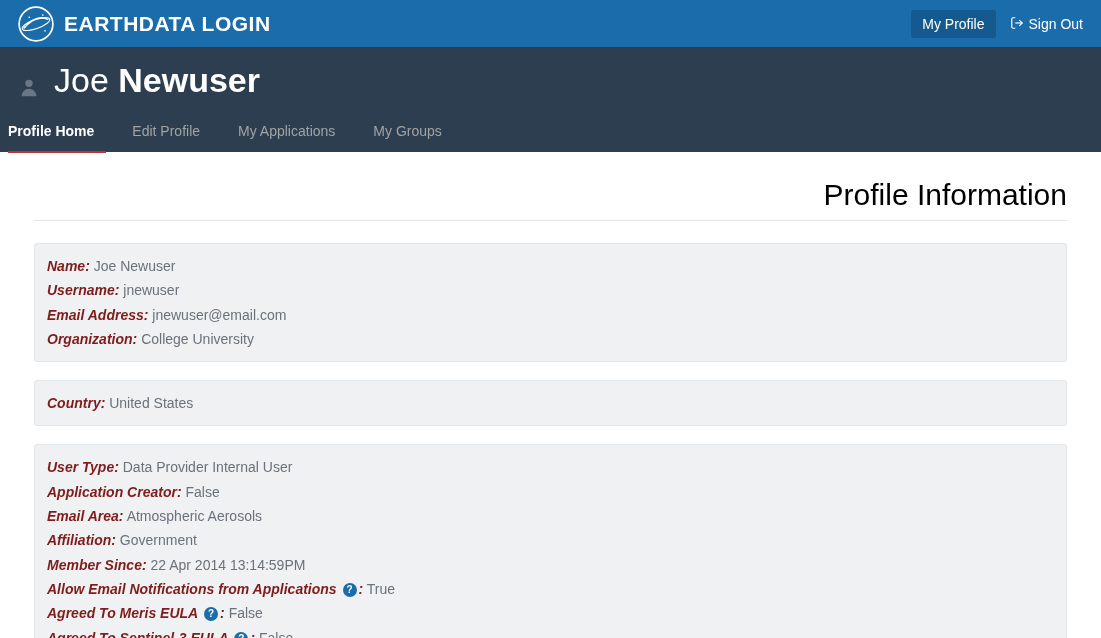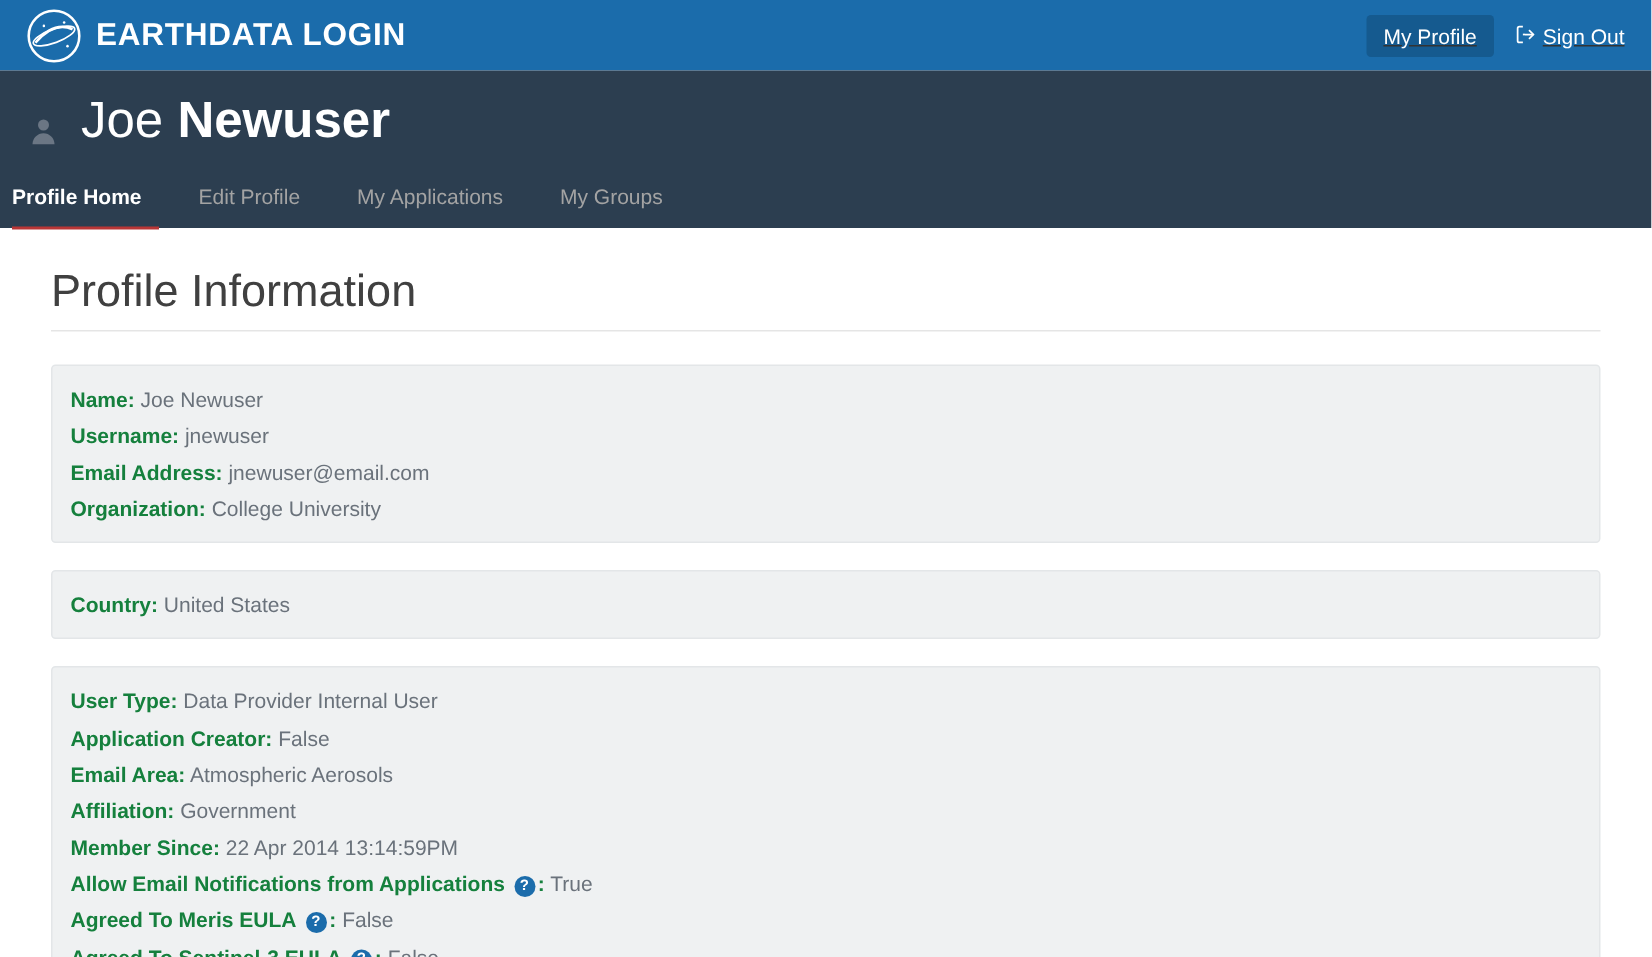--- a/index.html
+++ b/index.html
@@ -31,21 +31,20 @@
   .brand-title {
     color: #fff;
     font-size: 21px;
     font-weight: 700;
     letter-spacing: 0.5px;
   }
   .top-right {
     display: flex;
     align-items: center;
     gap: 14px;
-    text-decoration: underline;
   }
   .btn-myprofile {
     background: #155A8F;
     color: #fff;
     border: none;
     border-radius: 3px;
     padding: 6px 11px;
     font-size: 14px;
     cursor: pointer;
   }
@@ -114,41 +113,43 @@
     height: 2px;
     background: #B93636;
   }
 
   .content {
     padding: 26px 34px 10px 34px;
   }
   .page-title {
     font-weight: 300;
     font-size: 30px;
-    color: #404040;
+    color: #000000;
     padding-bottom: 8px;
     border-bottom: 1px solid #e5e5e5;
     margin-bottom: 22px;
+    text-align: right;
   }
 
   .panel {
     background: #EFF1F2;
     border: 1px solid #e3e6e8;
     border-radius: 3px;
     padding: 10px 12px;
     margin-bottom: 18px;
   }
   .field-row {
     padding: 2px 0;
     line-height: 1.45;
     color: #525a63;
   }
   .field-label {
     font-weight: 700;
-    color: #15803d;
+    color: #7f1d1d;
+    font-style: italic;
   }
   .field-value {
     color: #6a727b;
   }
 
   .help-icon {
     display: inline-flex;
     align-items: center;
     justify-content: center;
     width: 14px;

